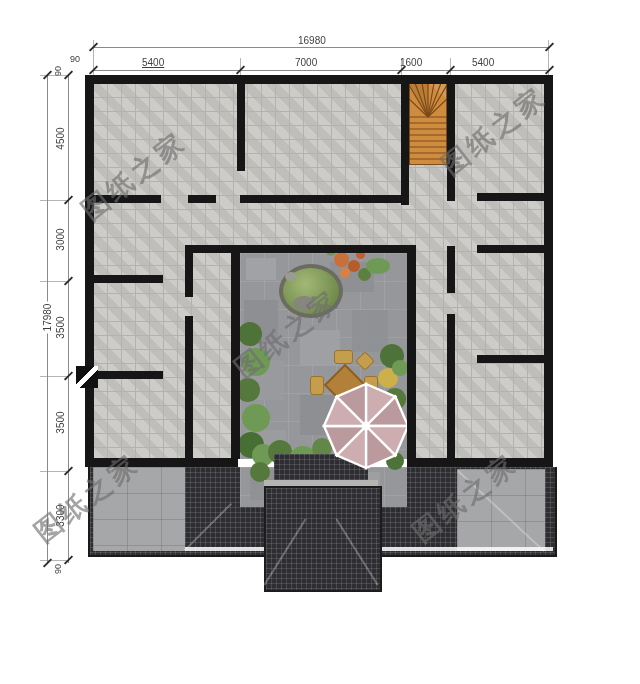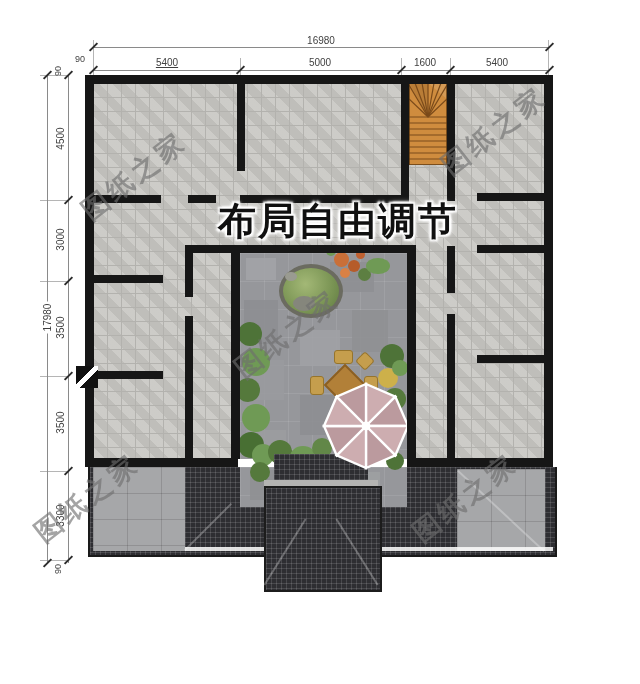--- a/index.html
+++ b/index.html
@@ -30,21 +30,21 @@
     background-size:5px 5px;z-index:2;}
   .terr{position:absolute;background-color:var(--terrace);
     background-image:linear-gradient(rgba(0,0,0,.13) 1px,transparent 1px),
       linear-gradient(90deg,rgba(0,0,0,.13) 1px,transparent 1px);
     background-size:34px 26px;z-index:3;}
   .ridge{position:absolute;height:2px;background:rgba(255,255,255,.28);z-index:4;}
   .blob{position:absolute;border-radius:50%;z-index:5;}
   .dl{position:absolute;background:#8a8a8a;z-index:20;}
   .ext{position:absolute;background:#b5b5b5;z-index:19;}
   .tk{position:absolute;width:11px;height:2px;background:#2c2c2c;transform:rotate(-45deg);z-index:21;}
-  .hdim{position:absolute;width:50px;text-align:center;font-size:10px;color:var(--dim);z-index:22;}
+  .hdim{position:absolute;width:50px;text-align:left;font-size:10px;color:var(--dim);z-index:22;}
   .vdim{position:absolute;width:44px;text-align:center;font-size:10px;color:var(--dim);
         transform:rotate(-90deg);z-index:22;}
   .totbg{background:#fff;padding:0 2px;}
   .wm{position:absolute;font-size:27px;font-weight:700;letter-spacing:4px;color:var(--watermark);
       opacity:.62;transform:rotate(-38deg);white-space:nowrap;z-index:30;}
   .annot{position:absolute;font-weight:900;color:var(--ink);z-index:40;white-space:nowrap;
       text-shadow:-2px -2px 2px #fff,2px -2px 2px #fff,-2px 2px 2px #fff,2px 2px 2px #fff,0 0 6px #fff;}
   .title{position:absolute;width:100%;text-align:center;font-size:46px;font-weight:900;
       letter-spacing:3px;color:var(--ink);z-index:40;}
   .seat{position:absolute;background:#c59e4d;border:1px solid #96742c;border-radius:3px;z-index:5;}
@@ -214,34 +214,33 @@
   <div class="tk" style="left:63px;top:74px;"></div>
   <div class="tk" style="left:63px;top:199px;"></div>
   <div class="tk" style="left:63px;top:280px;"></div>
   <div class="tk" style="left:63px;top:375px;"></div>
   <div class="tk" style="left:63px;top:470px;"></div>
   <div class="tk" style="left:63px;top:559px;"></div>
 
   <div class="hdim" style="left:296px;top:35px;"><span class="totbg">16980</span></div>
   <div class="hdim" style="left:70px;top:54px;width:20px;font-size:9px;">90</div>
   <div class="hdim" style="left:142px;top:57px;text-decoration:underline;">5400</div>
-  <div class="hdim" style="left:295px;top:57px;">5000</div>
+  <div class="hdim" style="left:295px;top:57px;">7000</div>
   <div class="hdim" style="left:400px;top:57px;">1600</div>
   <div class="hdim" style="left:472px;top:57px;">5400</div>
 
   <div class="vdim" style="left:22px;top:312px;width:50px;"><span class="totbg">17980</span></div>
   <div class="vdim" style="left:36px;top:66px;font-size:9px;">90</div>
   <div class="vdim" style="left:38px;top:133px;">4500</div>
   <div class="vdim" style="left:38px;top:234px;">3000</div>
   <div class="vdim" style="left:38px;top:322px;">3500</div>
   <div class="vdim" style="left:38px;top:417px;">3500</div>
   <div class="vdim" style="left:38px;top:510px;">3300</div>
   <div class="vdim" style="left:36px;top:564px;font-size:9px;">90</div>
 
   <span class="wm" style="left:72px;top:158px;">图纸之家</span>
   <span class="wm" style="left:432px;top:113px;">图纸之家</span>
   <span class="wm" style="left:225px;top:316px;">图纸之家</span>
   <span class="wm" style="left:25px;top:480px;">图纸之家</span>
   <span class="wm" style="left:403px;top:480px;">图纸之家</span>
 
-  <div class="annot" style="left:218px;top:196px;font-size:38px;letter-spacing:2px;">布局自由调节</div>
 
 </div>
 
 </body></html>

